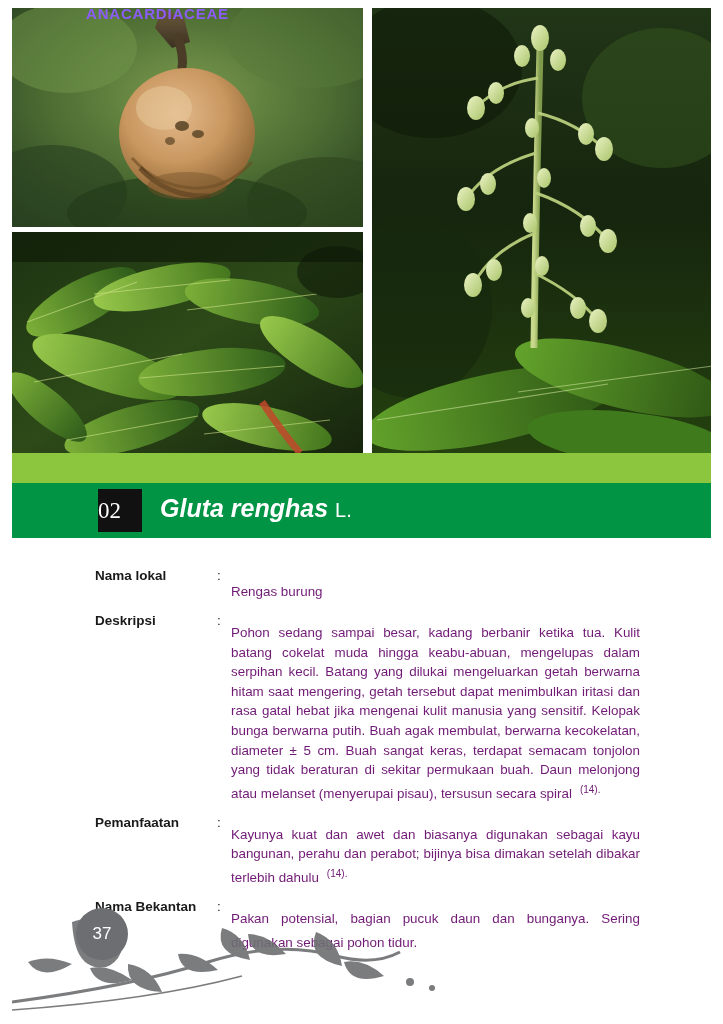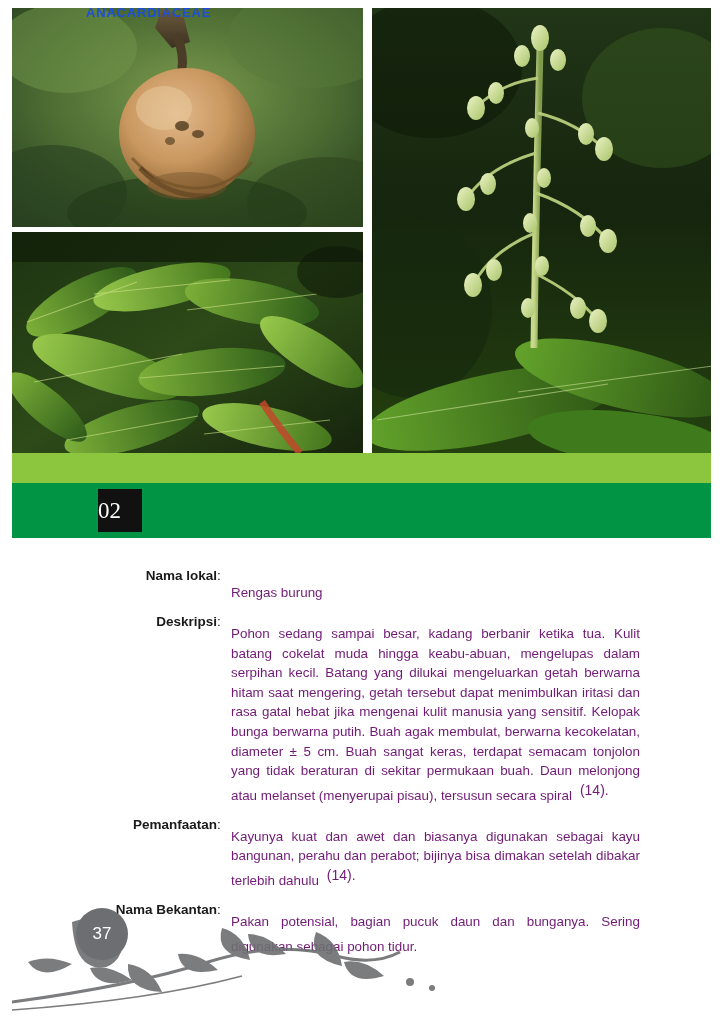--- a/index.html
+++ b/index.html
@@ -61,22 +61,22 @@
     left: 12px;
     top: 453px;
     width: 699px;
     height: 30px;
     background: #8cc63e;
   }
   .family-name {
     position: absolute;
     left: 86px;
     top: 5px;
-    color: #1d4ed8;
-    font-size: 13px;
+    color: #8b5cf6;
+    font-size: 15px;
     font-weight: bold;
     letter-spacing: 0.8px;
   }
   .title-bar {
     position: absolute;
     left: 12px;
     top: 483px;
     width: 699px;
     height: 55px;
     background: #009444;
@@ -125,21 +125,20 @@
     margin-bottom: 9px;
     align-items: flex-start;
   }
   .row-label {
     width: 122px;
     flex: 0 0 122px;
     font-size: 13.5px;
     font-weight: bold;
     color: #1a1a1a;
     line-height: 19px;
-    text-align: right;
   }
   .row-label.wide {
     width: 122px;
     flex: 0 0 122px;
   }
   .row-colon {
     width: 14px;
     flex: 0 0 14px;
     font-size: 13.5px;
     color: #1a1a1a;
@@ -147,21 +146,21 @@
   }
   .row-value {
     flex: 1 1 auto;
     font-size: 13.4px;
     color: #701a75;
     line-height: 19.6px;
     text-align: justify;
     margin-top: 12px;
   }
   sup {
-    font-size: 14px;
+    font-size: 10px;
     vertical-align: super;
     padding-left: 8px;
   }
 
   
   .footer-vine {
     position: absolute;
     left: 12px;
     bottom: 8px;
     width: 699px;
@@ -341,20 +340,24 @@
     </div>
   </div>
 
   <div class="family-bar"></div>
   <div class="family-name">ANACARDIACEAE</div>
 
   <div class="title-bar"></div>
   <div class="number-box">
     <span>02</span>
   </div>
+  <div class="species-name">
+    <span>Gluta renghas</span>
+    <span class="species-author">L.</span>
+  </div>
 
   <div class="content">
 
     <div class="row">
       <div class="row-label">Nama lokal</div>
       <div class="row-colon">:</div>
       <div class="row-value">
         <span>Rengas burung</span><sup></sup>
       </div>
     </div>

